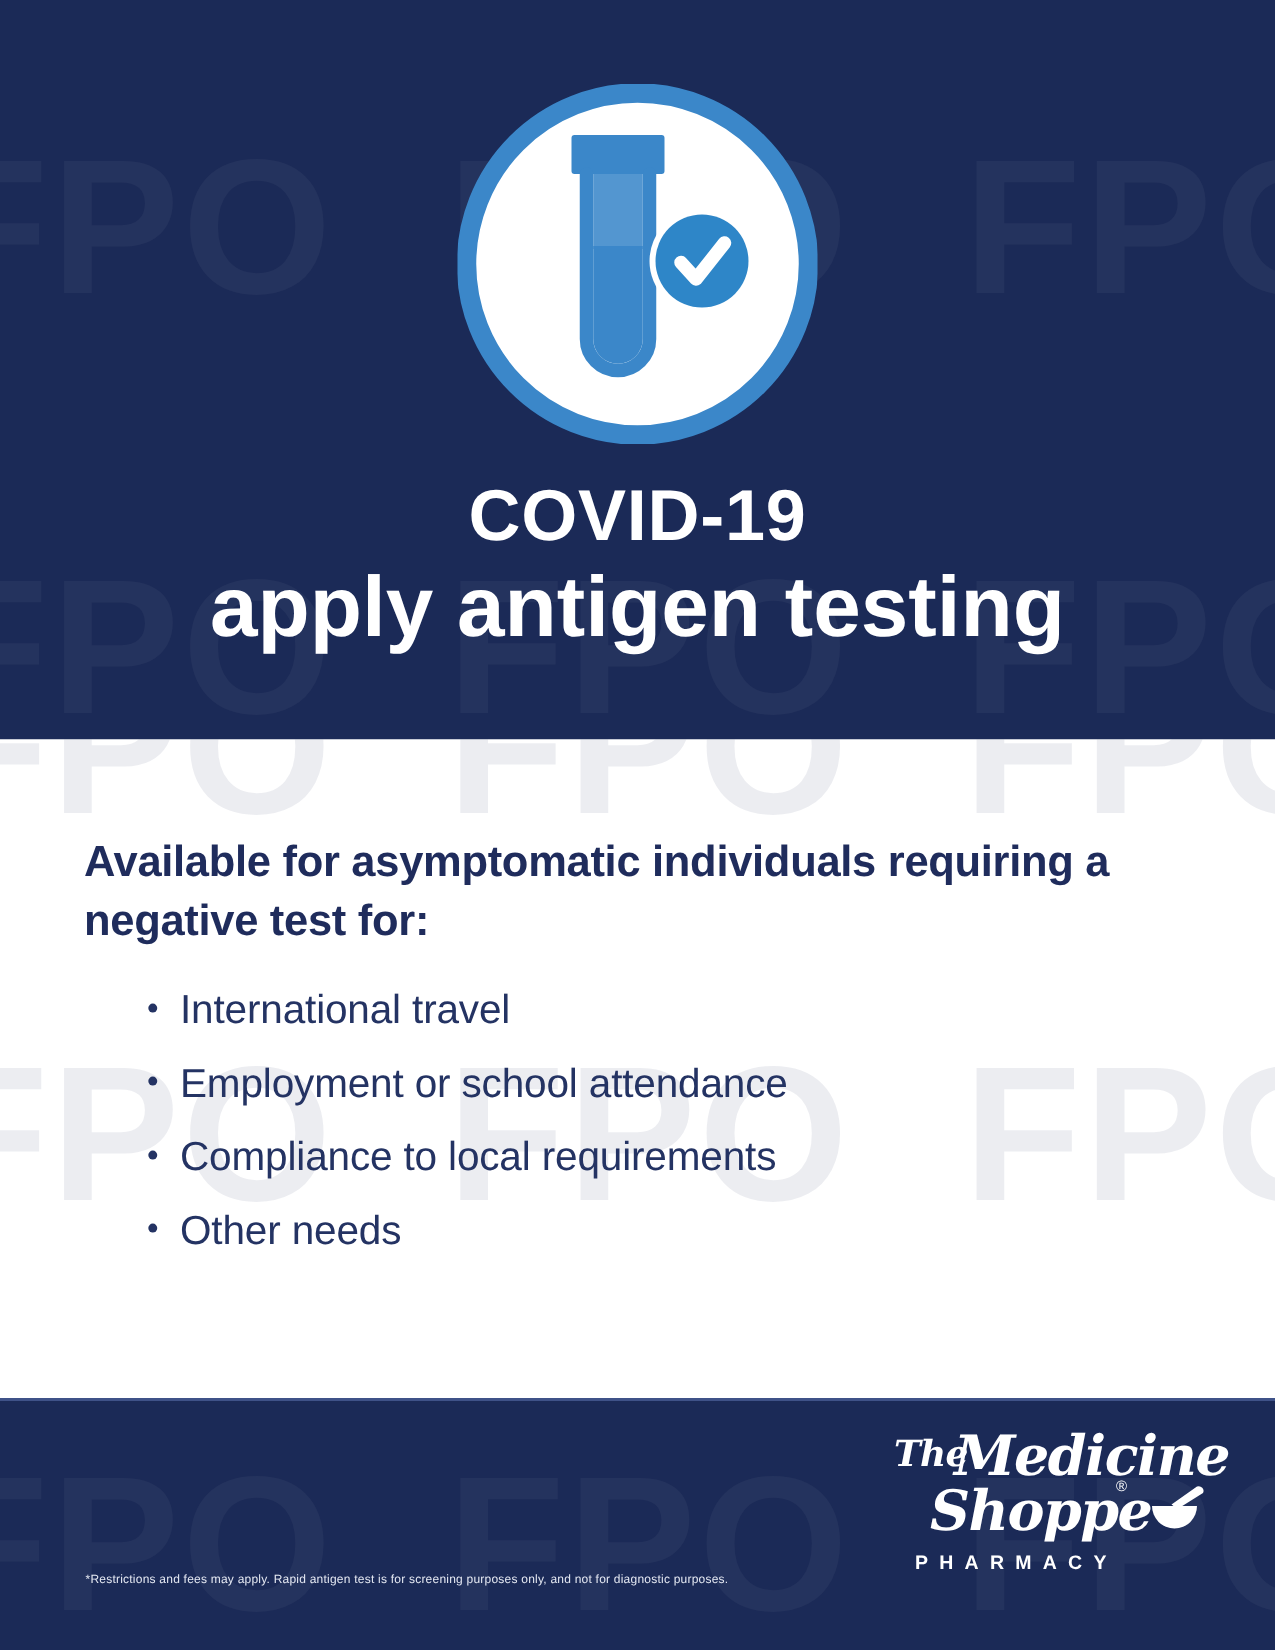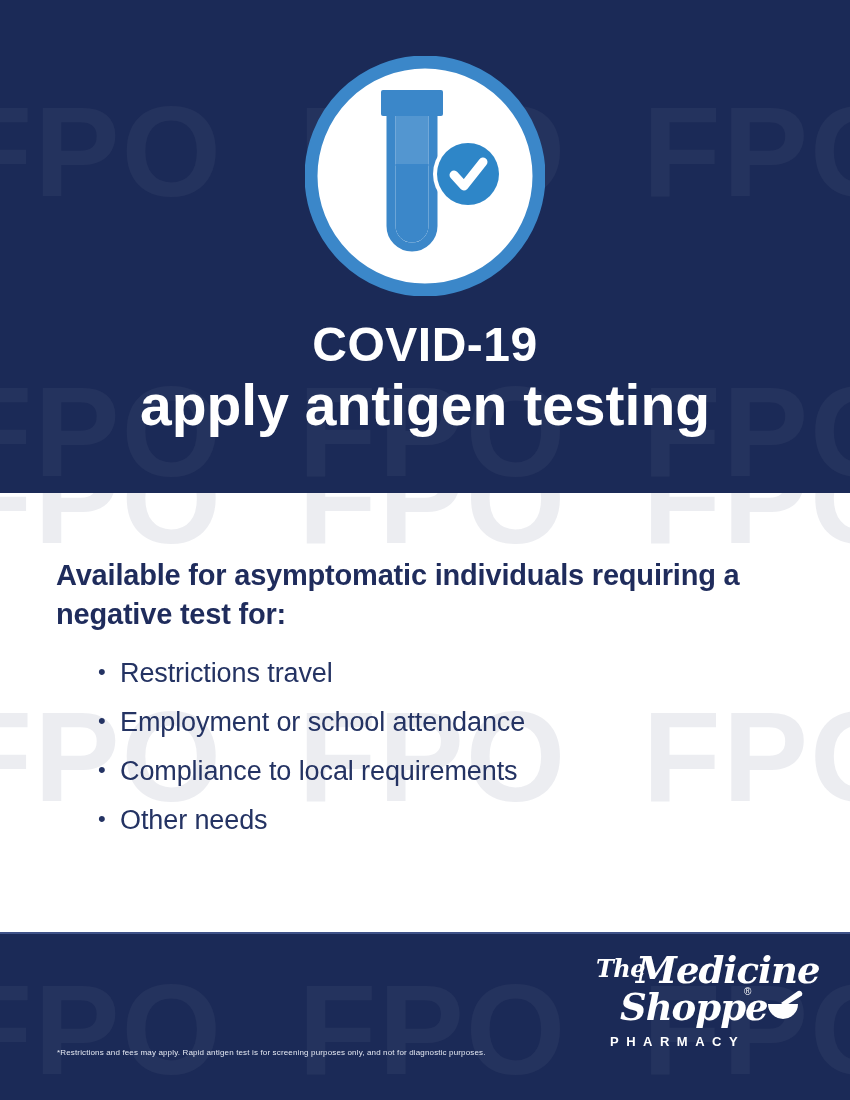--- a/index.html
+++ b/index.html
@@ -268,21 +268,21 @@
       <div class="wm-row" style="top:-58px;">FPO&nbsp;&nbsp;FPO&nbsp;&nbsp;FPO&nbsp;&nbsp;FPO&nbsp;&nbsp;FPO&nbsp;&nbsp;</div>
       <div class="wm-row" style="top:200px;">FPO&nbsp;&nbsp;FPO&nbsp;&nbsp;FPO&nbsp;&nbsp;FPO&nbsp;&nbsp;FPO&nbsp;&nbsp;</div>
     </div>
 
     <div class="body-inner">
       <div class="lede">Available for asymptomatic individuals requiring a negative test for:</div>
 
       <div class="bullets">
         <div class="bullet">
           <span class="bullet-dot">•</span>
-          <span>Restrictions travel</span>
+          <span>International travel</span>
         </div>
         <div class="bullet">
           <span class="bullet-dot">•</span>
           <span>Employment or school attendance</span>
         </div>
         <div class="bullet">
           <span class="bullet-dot">•</span>
           <span>Compliance to local requirements</span>
         </div>
         <div class="bullet">

